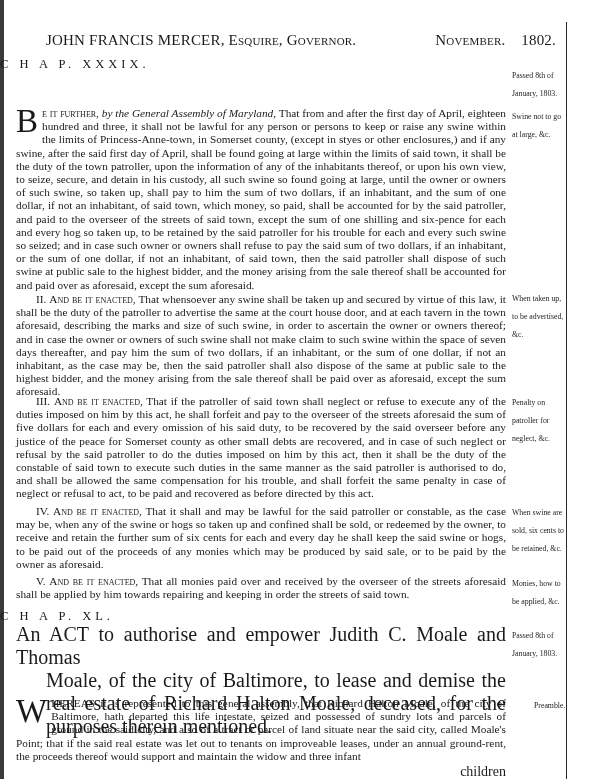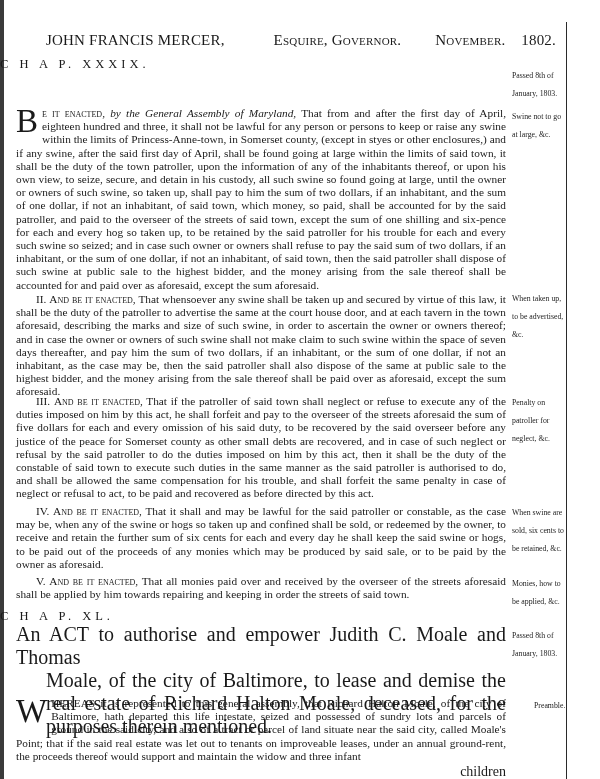--- a/index.html
+++ b/index.html
@@ -17,21 +17,21 @@
     position: absolute; left: 566px; top: 22px; width: 1px; height: 757px;
     background: #2a2a2a;
   }
   .page { position: absolute; left: 0; top: 0; width: 600px; height: 779px; }
 
   .running-head {
     position: absolute; top: 32px; left: 46px; width: 510px;
     font-size: 15px; letter-spacing: 0.2px;
   }
   .running-head .name { }
-  .running-head .sc { font-variant: small-caps; margin-left: 45px; }
+  .running-head .sc { font-variant: small-caps; }
   .running-head .date { position: absolute; right: 0; top: 0; font-variant: small-caps; }
 
   .chap-head {
     position: absolute; left: 0; width: 566px; 
     font-size: 12.5px; letter-spacing: 4px;
   }
   .act-title {
     position: absolute; left: 16px; width: 490px;
     font-size: 19px; line-height: 21px; text-align: justify;
   }
@@ -71,21 +71,21 @@
       &nbsp;&nbsp;
       <span>1802.</span>
     </span>
   </div>
 
   <div class="chap-head" style="top:57px;">C H A P.  XXXIX.</div>
   <div class="margin-note" style="top:67px;">Passed 8th of January, 1803.</div>
 
   <div class="para" style="top:107px;">
     <span class="dropcap">B</span>
-    <span class="sc">e it enacted,</span>
+    <span class="sc">e it further,</span>
     <span class="it">by the General Assembly of Maryland,</span>
     <span>That from and after the first day of April, eighteen hundred and three, it shall not be lawful for any person or persons to keep or raise any swine within the limits of Princess-Anne-town, in Somerset county, (except in styes or other enclosures,) and if any swine, after the said first day of April, shall be found going at large within the limits of said town, it shall be the duty of the town patroller, upon the information of any of the inhabitants thereof, or upon his own view, to seize, secure, and detain in his custody, all such swine so found going at large, until the owner or owners of such swine, so taken up, shall pay to him the sum of two dollars, if an inhabitant, and the sum of one dollar, if not an inhabitant, of said town, which money, so paid, shall be accounted for by the said patroller, and paid to the overseer of the streets of said town, except the sum of one shilling and six-pence for each and every hog so taken up, to be retained by the said patroller for his trouble for each and every such swine so seized; and in case such owner or owners shall refuse to pay the said sum of two dollars, if an inhabitant, or the sum of one dollar, if not an inhabitant, of said town, then the said patroller shall dispose of such swine at public sale to the highest bidder, and the money arising from the sale thereof shall be accounted for and paid over as aforesaid, except the sum aforesaid.</span>
   </div>
   <div class="margin-note" style="top:108px;">Swine not to go at large, &amp;c.</div>
 
   <div class="para" style="top:293px;">
     <span class="lead">II.</span>
     <span class="sec">And be it enacted,</span>
     <span>That whensoever any swine shall be taken up and secured by virtue of this law, it shall be the duty of the patroller to advertise the same at the court house door, and at each tavern in the town aforesaid, describing the marks and size of such swine, in order to ascertain the owner or owners thereof; and in case the owner or owners of such swine shall not make claim to such swine within the space of seven days thereafter, and pay him the sum of two dollars, if an inhabitant, or the sum of one dollar, if not an inhabitant, as the case may be, then the said patroller shall also dispose of the same at public sale to the highest bidder, and the money arising from the sale thereof shall be paid over as aforesaid, except the sum aforesaid.</span>
   </div>

